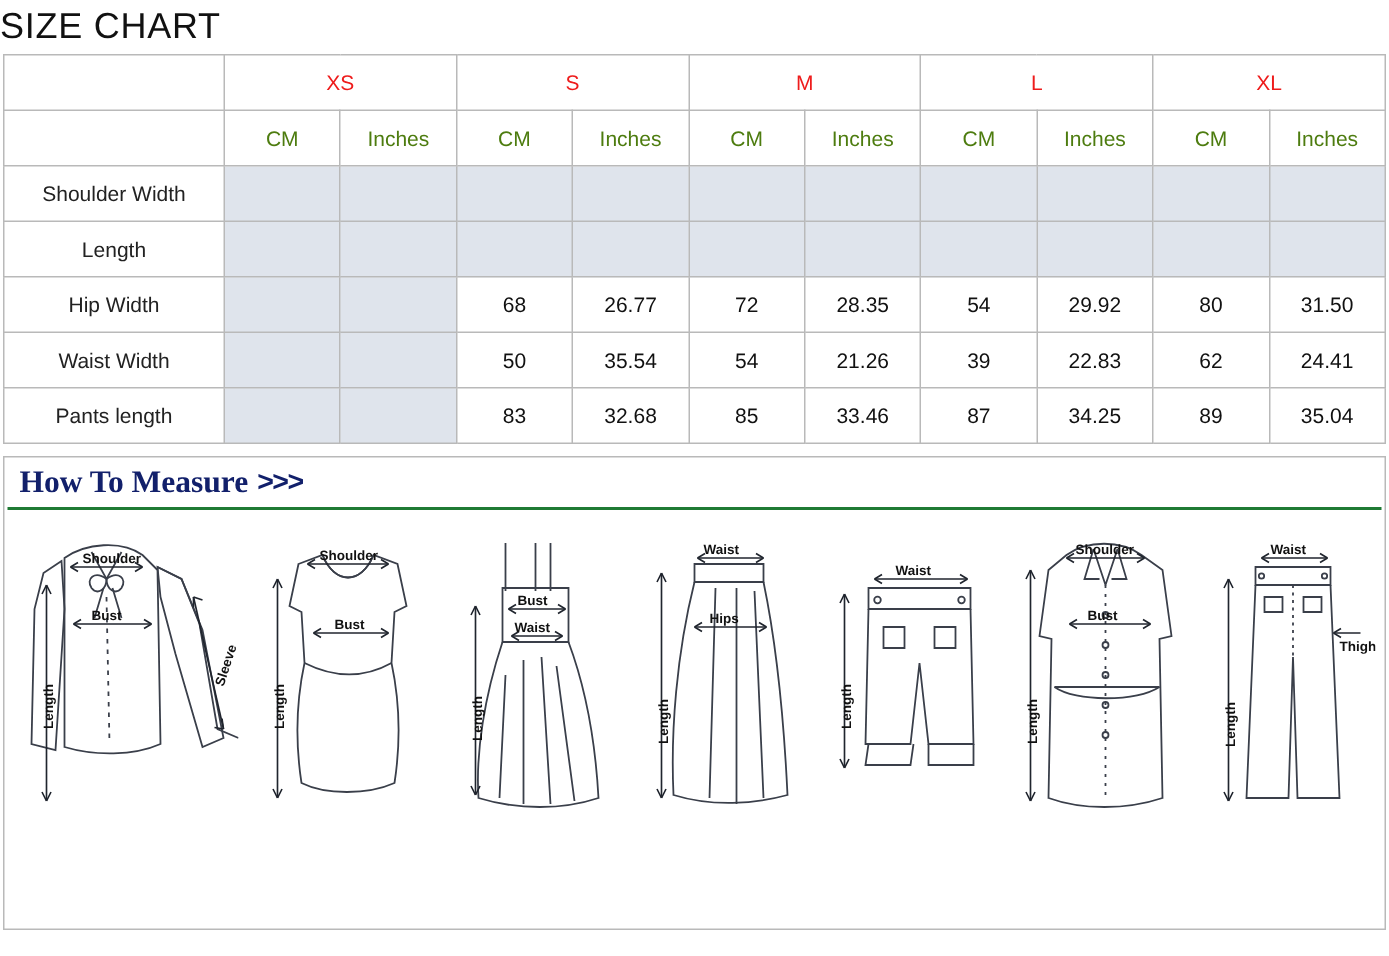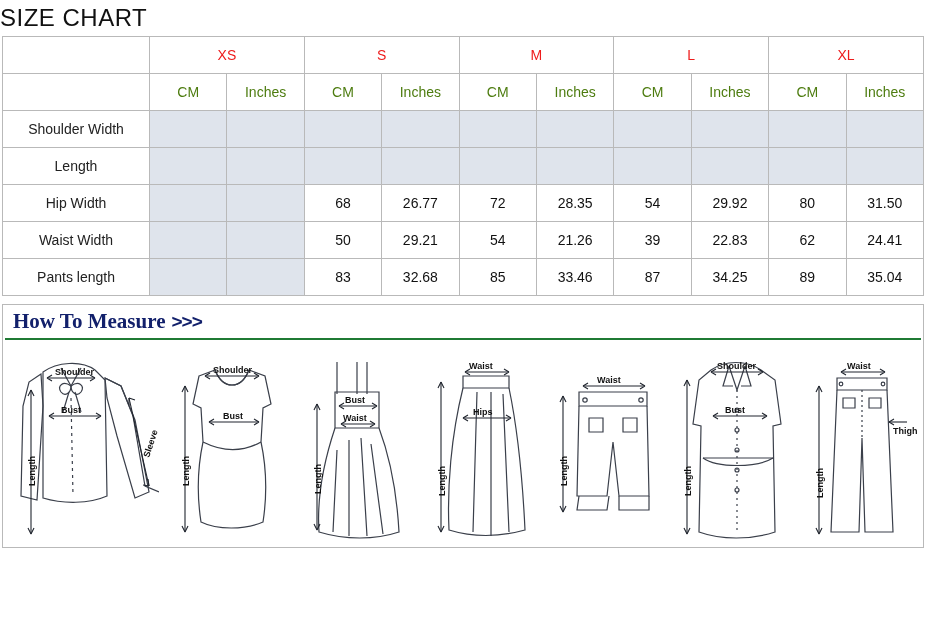--- a/index.html
+++ b/index.html
@@ -76,21 +76,21 @@
   }
   .col-cm { width: 76px; }
   .col-in { width: 79px; }
 
   
   .measure-wrap {
     margin: 8px 2px 0 2px;
     width: 922px;
     border: 1px solid #b9b9b9;
     box-sizing: border-box;
-    height: 244px;
+    height: 316px;
     position: relative;
     background: #fff;
   }
   .measure-head {
     padding: 4px 10px 2px 10px;
     display: flex;
     align-items: center;
     gap: 6px;
   }
   .measure-head .mh-text {
@@ -195,21 +195,21 @@
         <td class="cell filled">54</td>
         <td class="cell filled">29.92</td>
         <td class="cell filled">80</td>
         <td class="cell filled">31.50</td>
       </tr>
       <tr>
         <td class="label-col">Waist Width</td>
         <td class="cell empty"></td>
         <td class="cell empty"></td>
         <td class="cell filled">50</td>
-        <td class="cell filled">29.21</td>
+        <td class="cell filled">35.54</td>
         <td class="cell filled">54</td>
         <td class="cell filled">21.26</td>
         <td class="cell filled">39</td>
         <td class="cell filled">22.83</td>
         <td class="cell filled">62</td>
         <td class="cell filled">24.41</td>
       </tr>
       <tr>
         <td class="label-col">Pants length</td>
         <td class="cell empty"></td>

